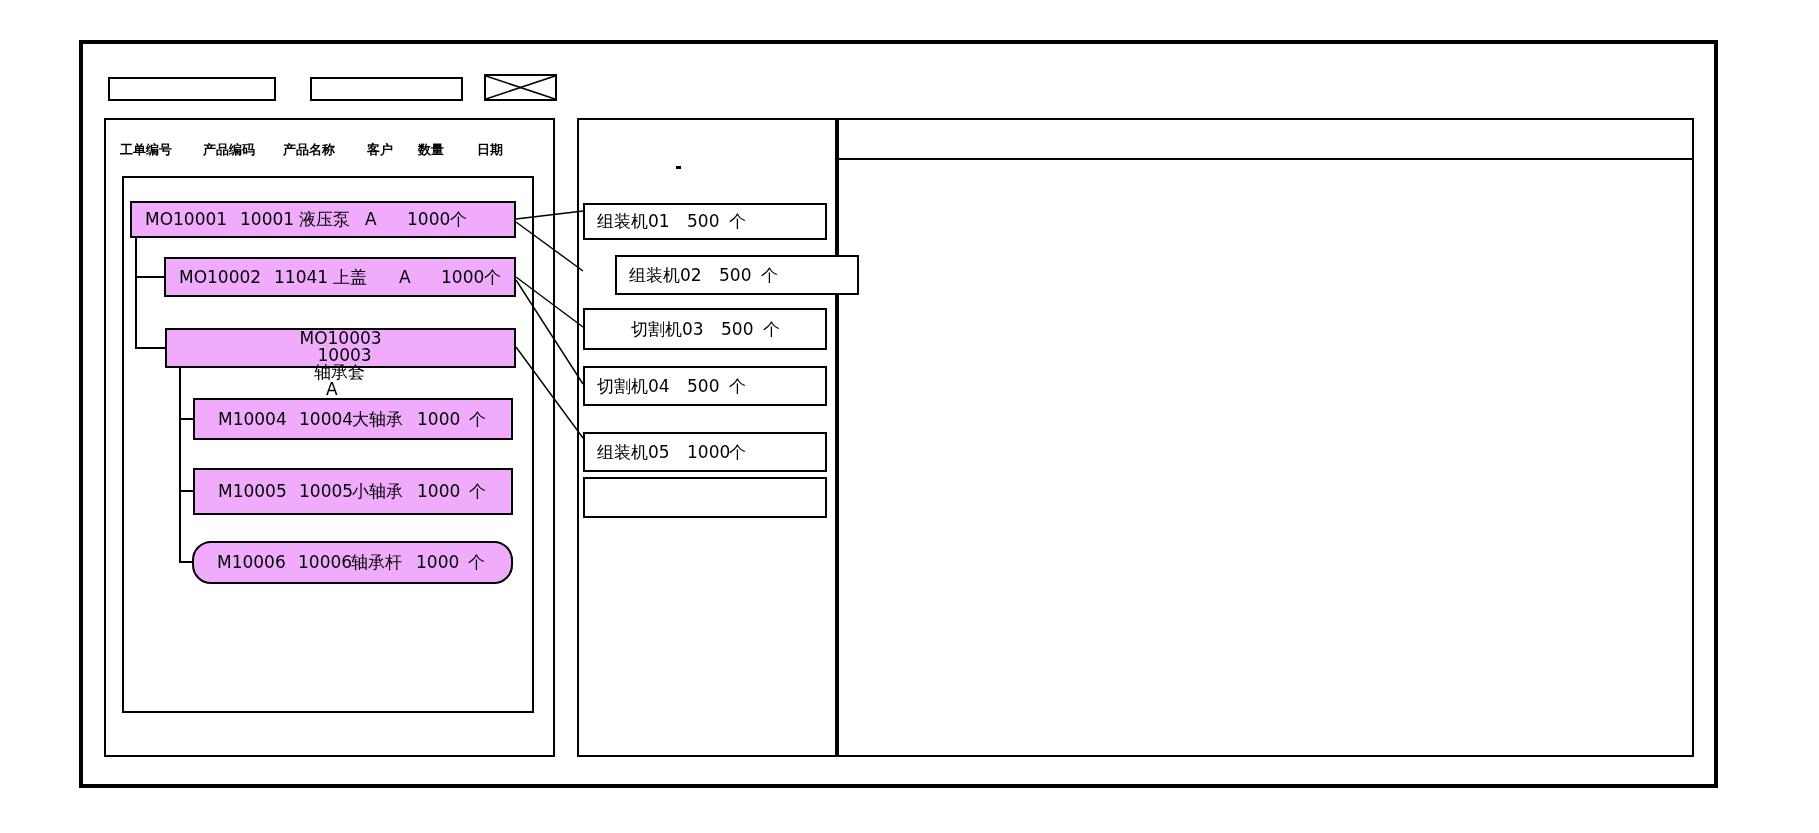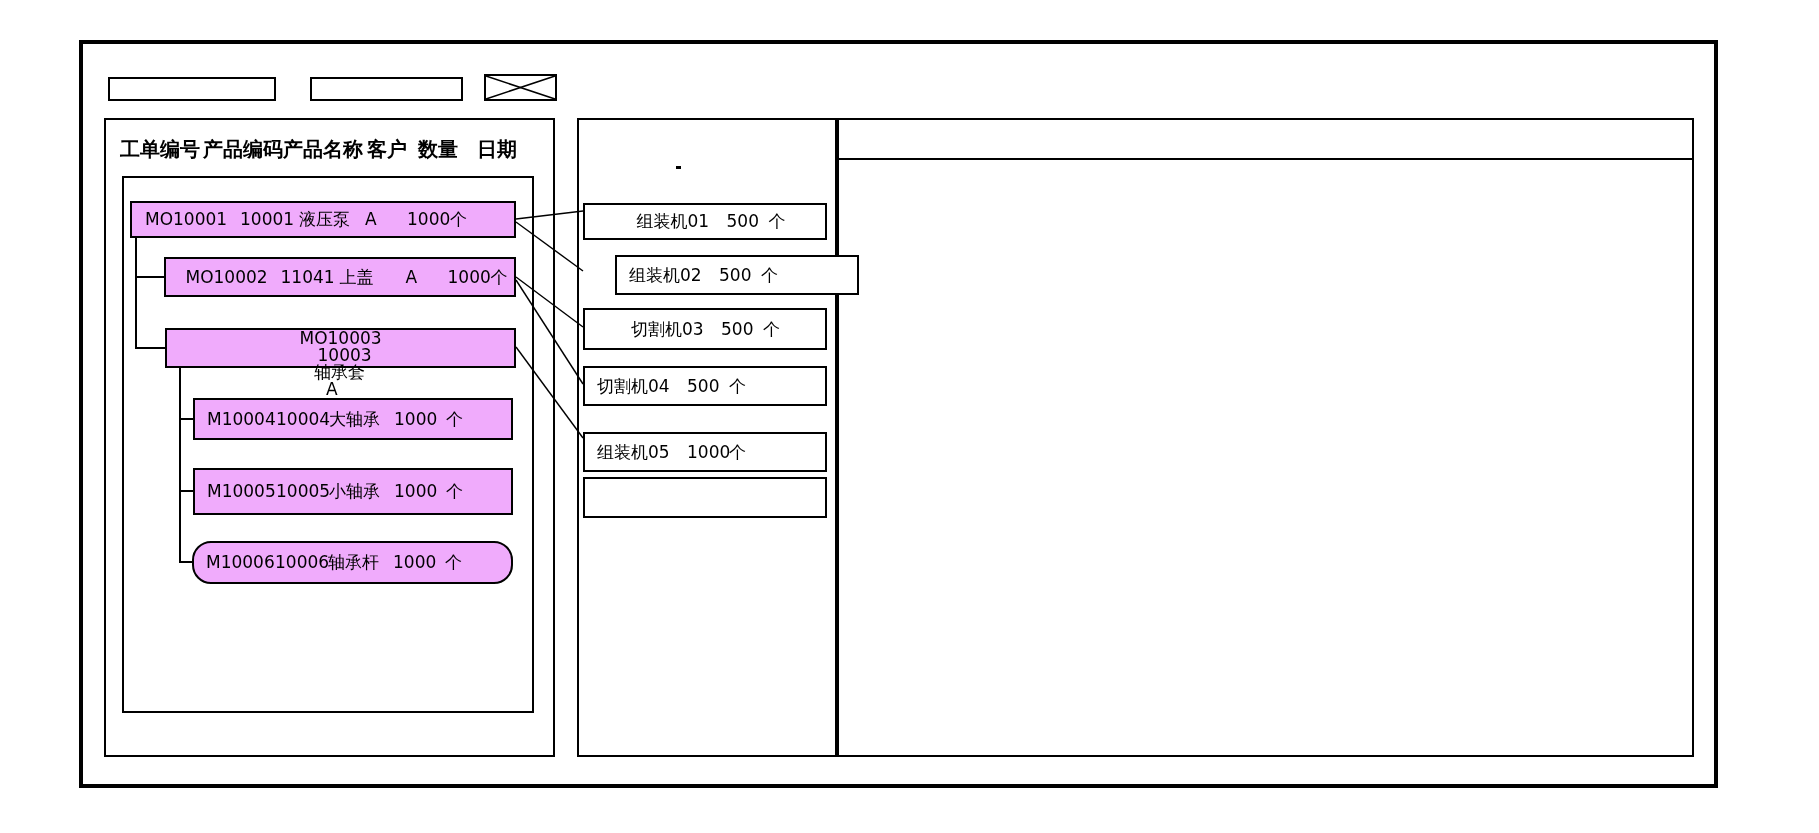--- a/index.html
+++ b/index.html
@@ -11,41 +11,41 @@
   .outer-frame{left:79px;top:40px;width:1639px;height:748px;border:4px solid #000;}
   .thin{border:2px solid #000;background:#fff;}
   .toolbar-field1{left:108px;top:77px;width:168px;height:24px;}
   .toolbar-field2{left:310px;top:77px;width:153px;height:24px;}
   .x-box{left:484px;top:74px;width:73px;height:27px;}
   .panel-left{left:104px;top:118px;width:451px;height:639px;}
   .panel-mid{left:577px;top:118px;width:260px;height:639px;}
   .panel-right{left:837px;top:118px;width:857px;height:639px;}
   .right-divider{left:837px;top:158px;width:857px;height:0;border-top:2px solid #000;}
   .tree-frame{left:122px;top:176px;width:412px;height:537px;border:2px solid #000;}
-  .hdr{position:absolute;top:140px;font-size:20px;line-height:19px;white-space:nowrap;font-weight:bold;}
+  .hdr{position:absolute;top:140px;font-size:13px;line-height:19px;white-space:nowrap;font-weight:bold;}
   .h1{left:120px;} .h2{left:203px;} .h3{left:283px;} .h4{left:367px;} .h5{left:418px;} .h6{left:477px;}
   .wo{display:flex;align-items:center;border:2px solid #000;background:#f0abfc;
       font-size:17px;line-height:1;white-space:nowrap;}
   .wo span{display:inline-block;}
   .row-a{padding-left:13px;}
   .row-a .c1{width:95px;} .row-a .c2{width:59px;} .row-a .c3{width:66px;}
   .row-a .c4{width:42px;} .row-a .c5{width:43px;}
-  .row-b{padding-left:12px;}
-  .row-b .c1{width:69px;} .row-b .c2{width:53px;} .row-b .c3{width:65px;} .row-b .c5{width:52px;}
+  .row-b{padding-left:23px;}
+  .row-b .c1{width:69px;} .row-b .c2{width:53px;margin-left:12px;} .row-b .c3{width:65px;} .row-b .c5{width:52px;}
   .wo1{left:130px;top:201px;width:386px;height:37px;}
-  .wo2{left:164px;top:257px;width:352px;height:40px;justify-content:center;}
+  .wo2{left:164px;top:257px;width:352px;height:40px;}
   .wo3{left:165px;top:328px;width:351px;height:40px;flex-direction:column;}
   .wo4{left:193px;top:398px;width:320px;height:42px;}
   .wo5{left:193px;top:468px;width:320px;height:47px;}
   .wo6{left:192px;top:541px;width:321px;height:43px;border-radius:19px;}
   .mc{display:flex;align-items:center;border:2px solid #000;background:#fff;
       font-size:17px;line-height:1;white-space:nowrap;padding-left:12px;}
   .mc .m1{display:inline-block;width:90px;}
   .mc .m2{display:inline-block;width:42px;}
-  .mc1{left:583px;top:203px;width:244px;height:37px;justify-content:center;}
+  .mc1{left:583px;top:203px;width:244px;height:37px;}
   .mc2{left:615px;top:255px;width:244px;height:40px;}
   .mc3{left:583px;top:308px;width:244px;height:42px;padding-left:46px;}
   .mc4{left:583px;top:366px;width:244px;height:40px;}
   .mc5{left:583px;top:422px;width:244px;height:40px;margin-top:10px;}
   .mc6{left:583px;top:477px;width:244px;height:41px;}
   .stray{left:676px;top:166px;width:5px;height:3px;background:#000;}
   svg.overlay{position:absolute;left:0;top:0;width:1819px;height:833px;pointer-events:none;}
 </style>
 </head>
 <body>

